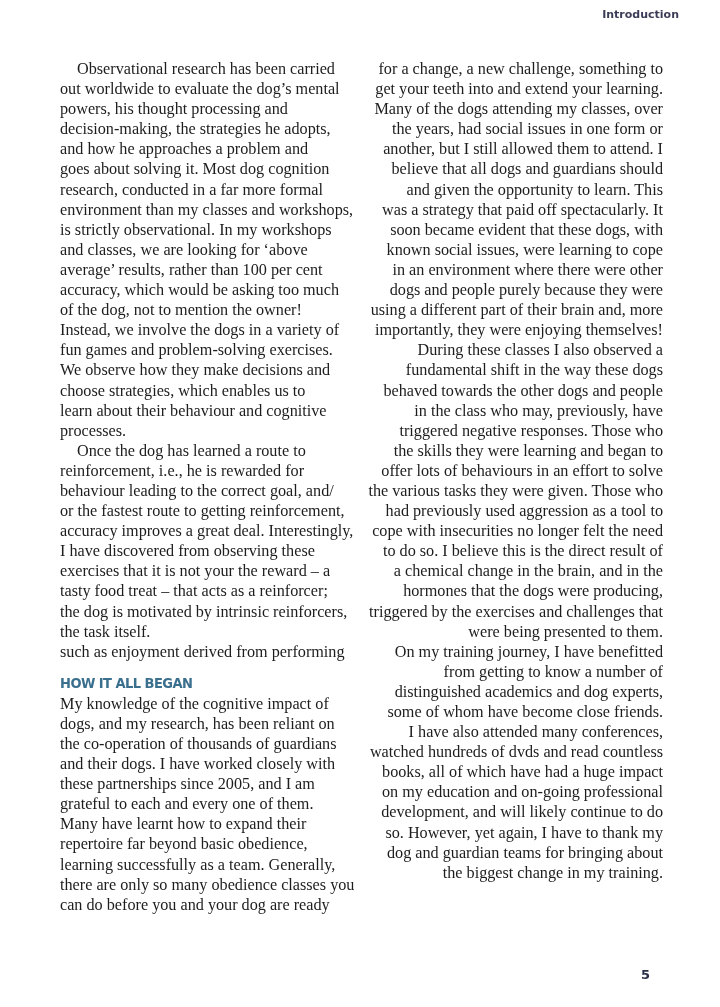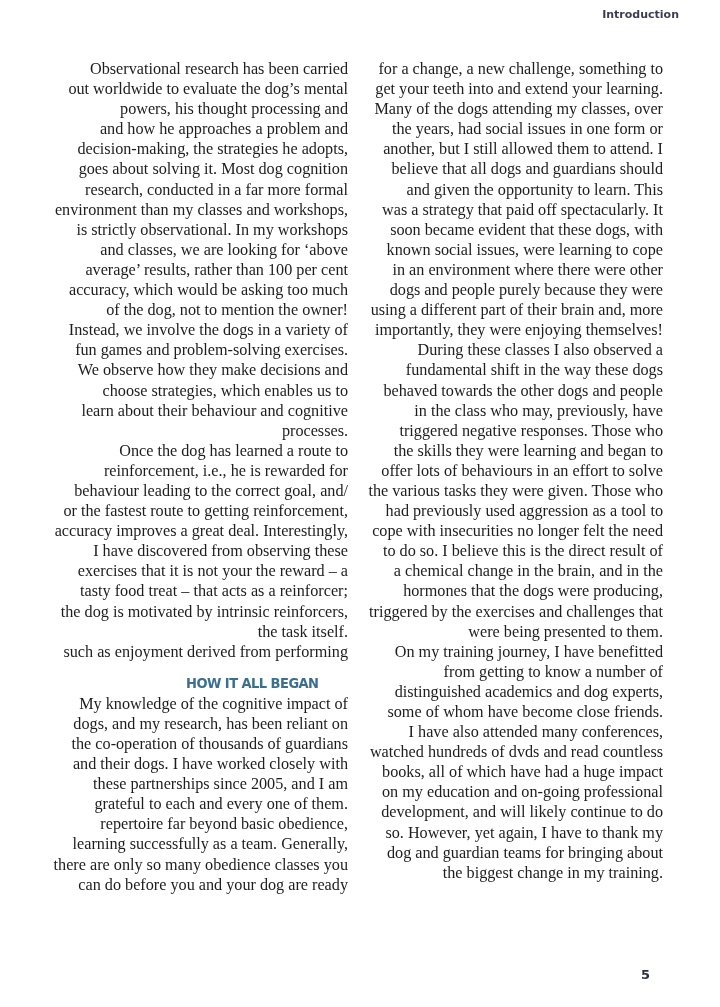--- a/index.html
+++ b/index.html
@@ -25,21 +25,21 @@
       letter-spacing: 0;
     }
     .column {
       position: absolute;
       top: 59px;
       font-family: "Liberation Serif", serif;
       font-size: 16.2px;
       line-height: 20.1px;
       color: #1d1d1d;
     }
-    .col-left { left: 53px; width: 295px; text-align: right; }
+    .col-left { left: 60px; width: 295px; }
     .col-right { left: 358px; width: 305px; text-align: right; }
     .line {
       display: block;
       white-space: nowrap;
     }
     .indent { padding-left: 17px; }
     .heading {
       display: block;
       font-family: "DejaVu Sans", sans-serif;
       font-weight: bold;
@@ -65,22 +65,22 @@
 </head>
 <body>
 
 <div class="running-head">Introduction</div>
 
 <div class="column col-left">
   <div>
       <span class="line indent">Observational research has been carried</span>
       <span class="line">out worldwide to evaluate the dog’s mental</span>
       <span class="line">powers, his thought processing and</span>
+      <span class="line">decision-making, the strategies he adopts,</span>
       <span class="line">and how he approaches a problem and</span>
-      <span class="line">decision-making, the strategies he adopts,</span>
       <span class="line">goes about solving it. Most dog cognition</span>
       <span class="line">research, conducted in a far more formal</span>
       <span class="line">environment than my classes and workshops,</span>
       <span class="line">is strictly observational. In my workshops</span>
       <span class="line">and classes, we are looking for ‘above</span>
       <span class="line">average’ results, rather than 100 per cent</span>
       <span class="line">accuracy, which would be asking too much</span>
       <span class="line">of the dog, not to mention the owner!</span>
       <span class="line">Instead, we involve the dogs in a variety of</span>
       <span class="line">fun games and problem-solving exercises.</span>
@@ -103,20 +103,21 @@
       <span class="line">such as enjoyment derived from performing</span>
     </div>
   <div class="heading">HOW IT ALL BEGAN</div>
   <div>
       <span class="line">My knowledge of the cognitive impact of</span>
       <span class="line">dogs, and my research, has been reliant on</span>
       <span class="line">the co-operation of thousands of guardians</span>
       <span class="line">and their dogs. I have worked closely with</span>
       <span class="line">these partnerships since 2005, and I am</span>
       <span class="line">grateful to each and every one of them.</span>
+      <span class="line">Many have learnt how to expand their</span>
       <span class="line">repertoire far beyond basic obedience,</span>
       <span class="line">learning successfully as a team. Generally,</span>
       <span class="line">there are only so many obedience classes you</span>
       <span class="line">can do before you and your dog are ready</span>
     </div>
 </div>
 
 <div class="column col-right">
   <div>
       <span class="line">for a change, a new challenge, something to</span>

